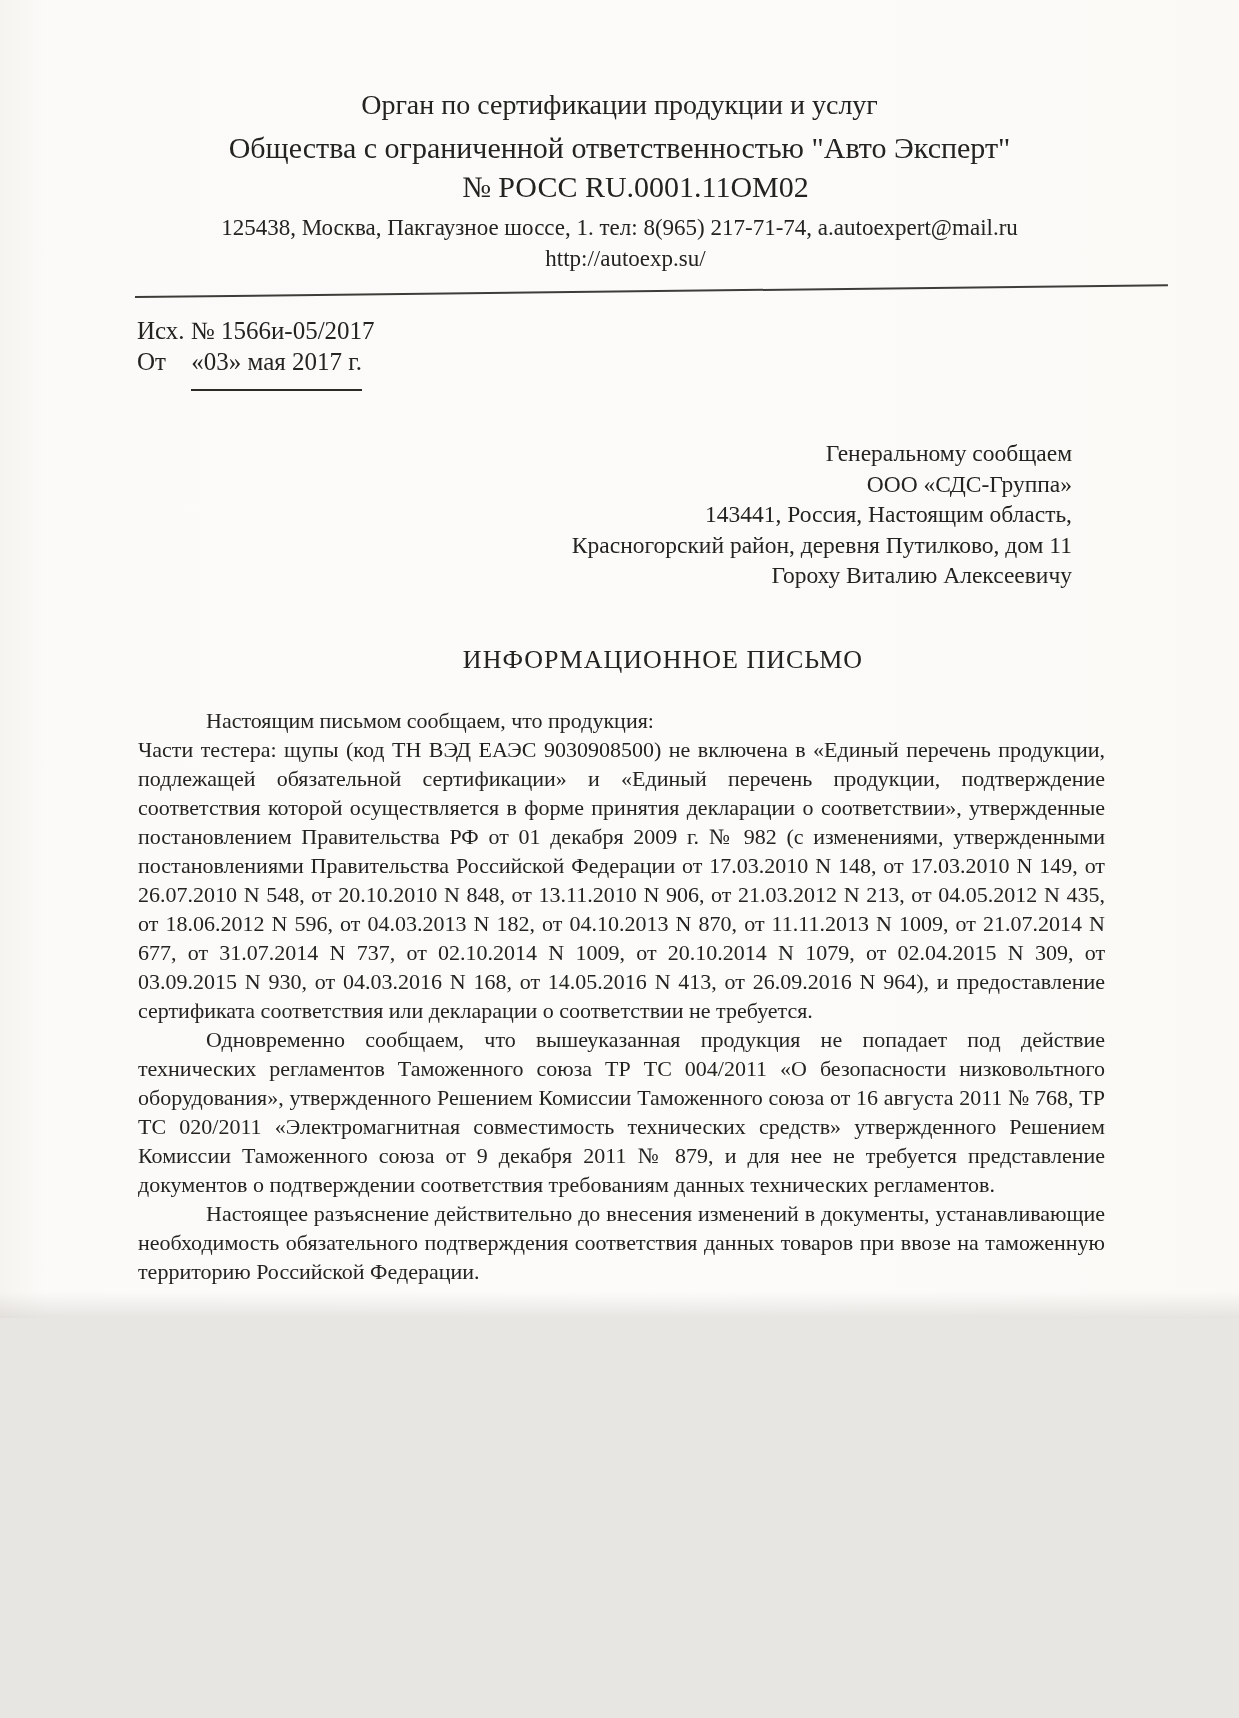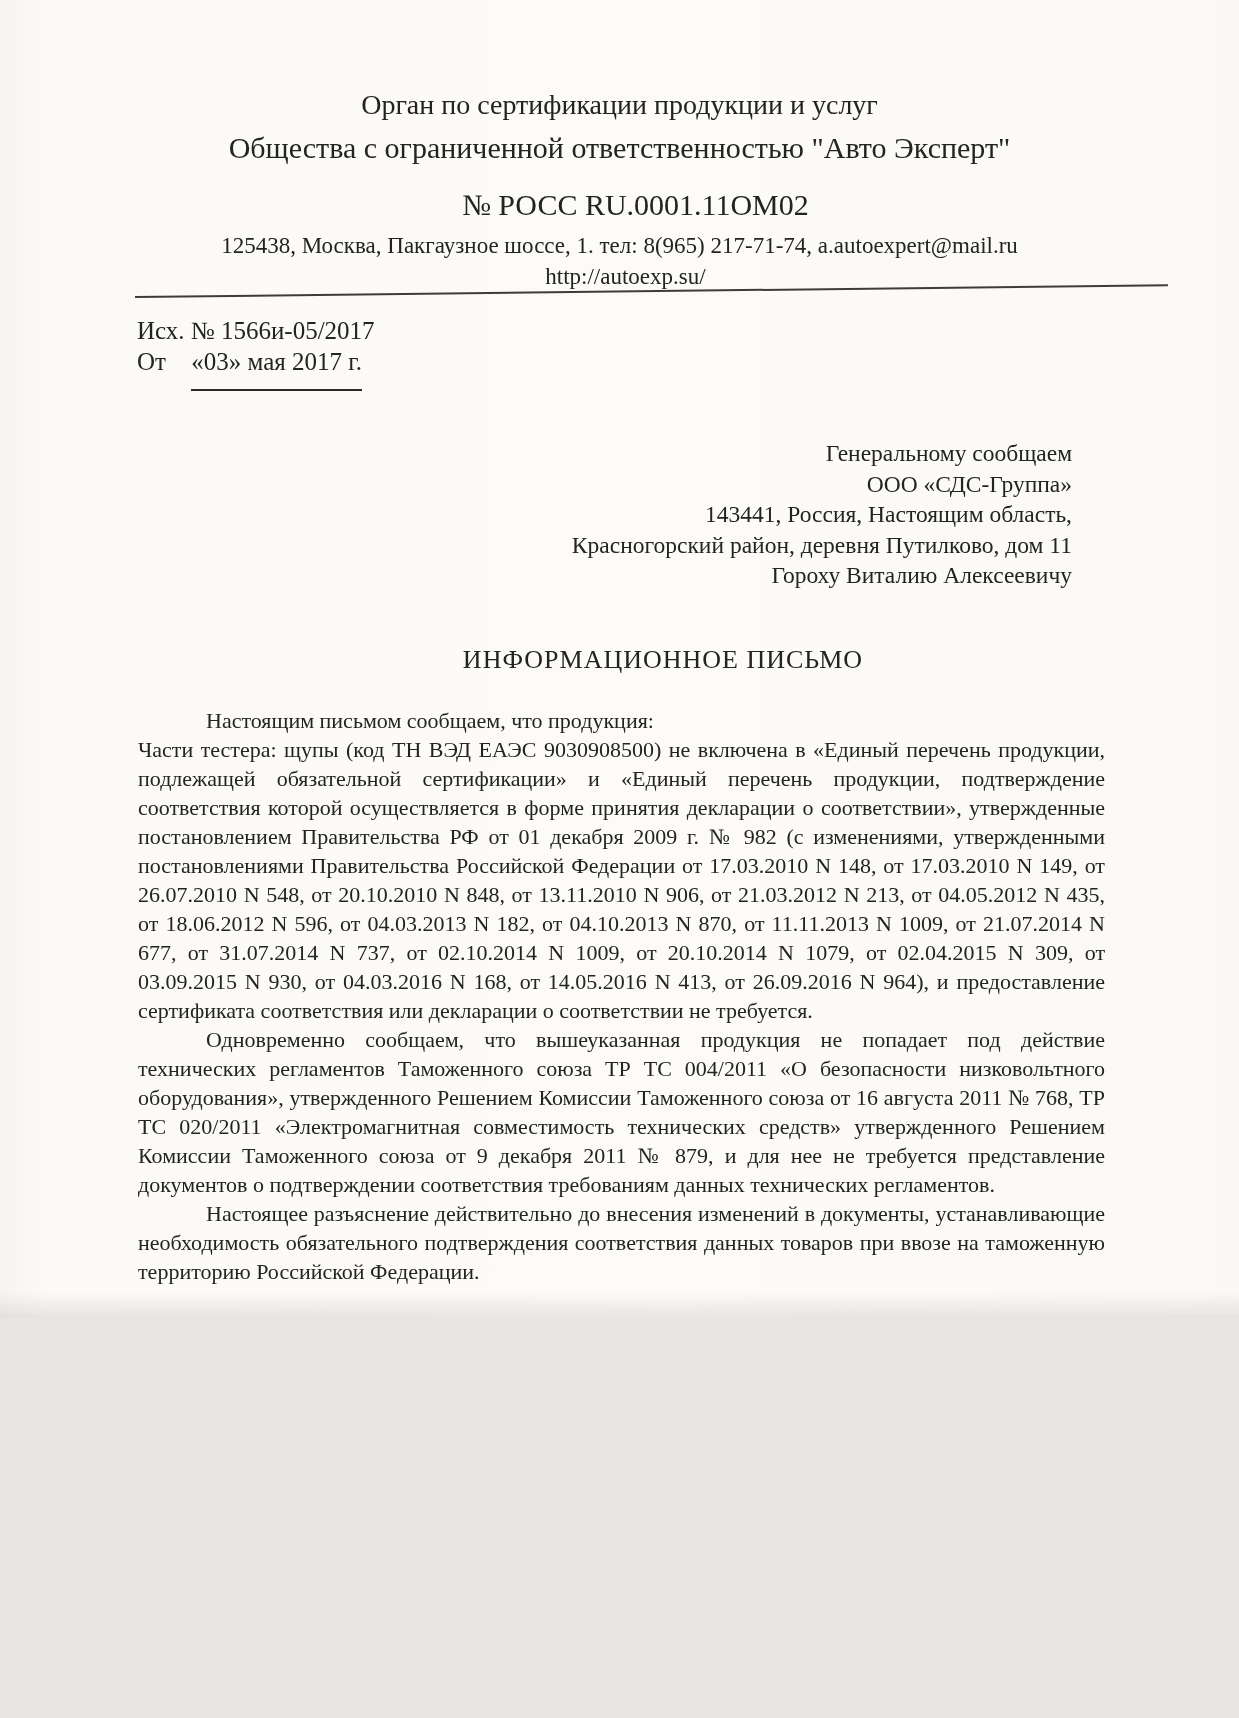--- a/index.html
+++ b/index.html
@@ -9,21 +9,21 @@
     margin:0 auto;
     background:linear-gradient(90deg,#f6f4f0 0px,#fbfaf8 45px,#fcfbf9 55%,#faf9f6 100%);
     overflow:hidden;
     font-family:"Liberation Serif","DejaVu Serif",serif;
     color:#232320;
   }
   .abs{position:absolute;}
   
   .header{left:0;top:88px;width:1239px;text-align:center;line-height:1.18;}
   .h-line1{font-size:28px;margin-bottom:9px;}
-  .h-line2{font-size:30px;margin-bottom:22px;}
+  .h-line2{font-size:30px;margin-bottom:4px;}
   .h-line3{font-size:30px;margin-bottom:9px;padding-left:32px;}
   .h-line4{font-size:23px;margin-bottom:4px;}
   .h-line5{font-size:23px;margin-left:12px;}
   .rule{
     left:135px;top:296px;width:1033px;height:0;
     border-top:2px solid #3d3c39;
     transform:rotate(-0.65deg);
     transform-origin:left center;
   }
   

